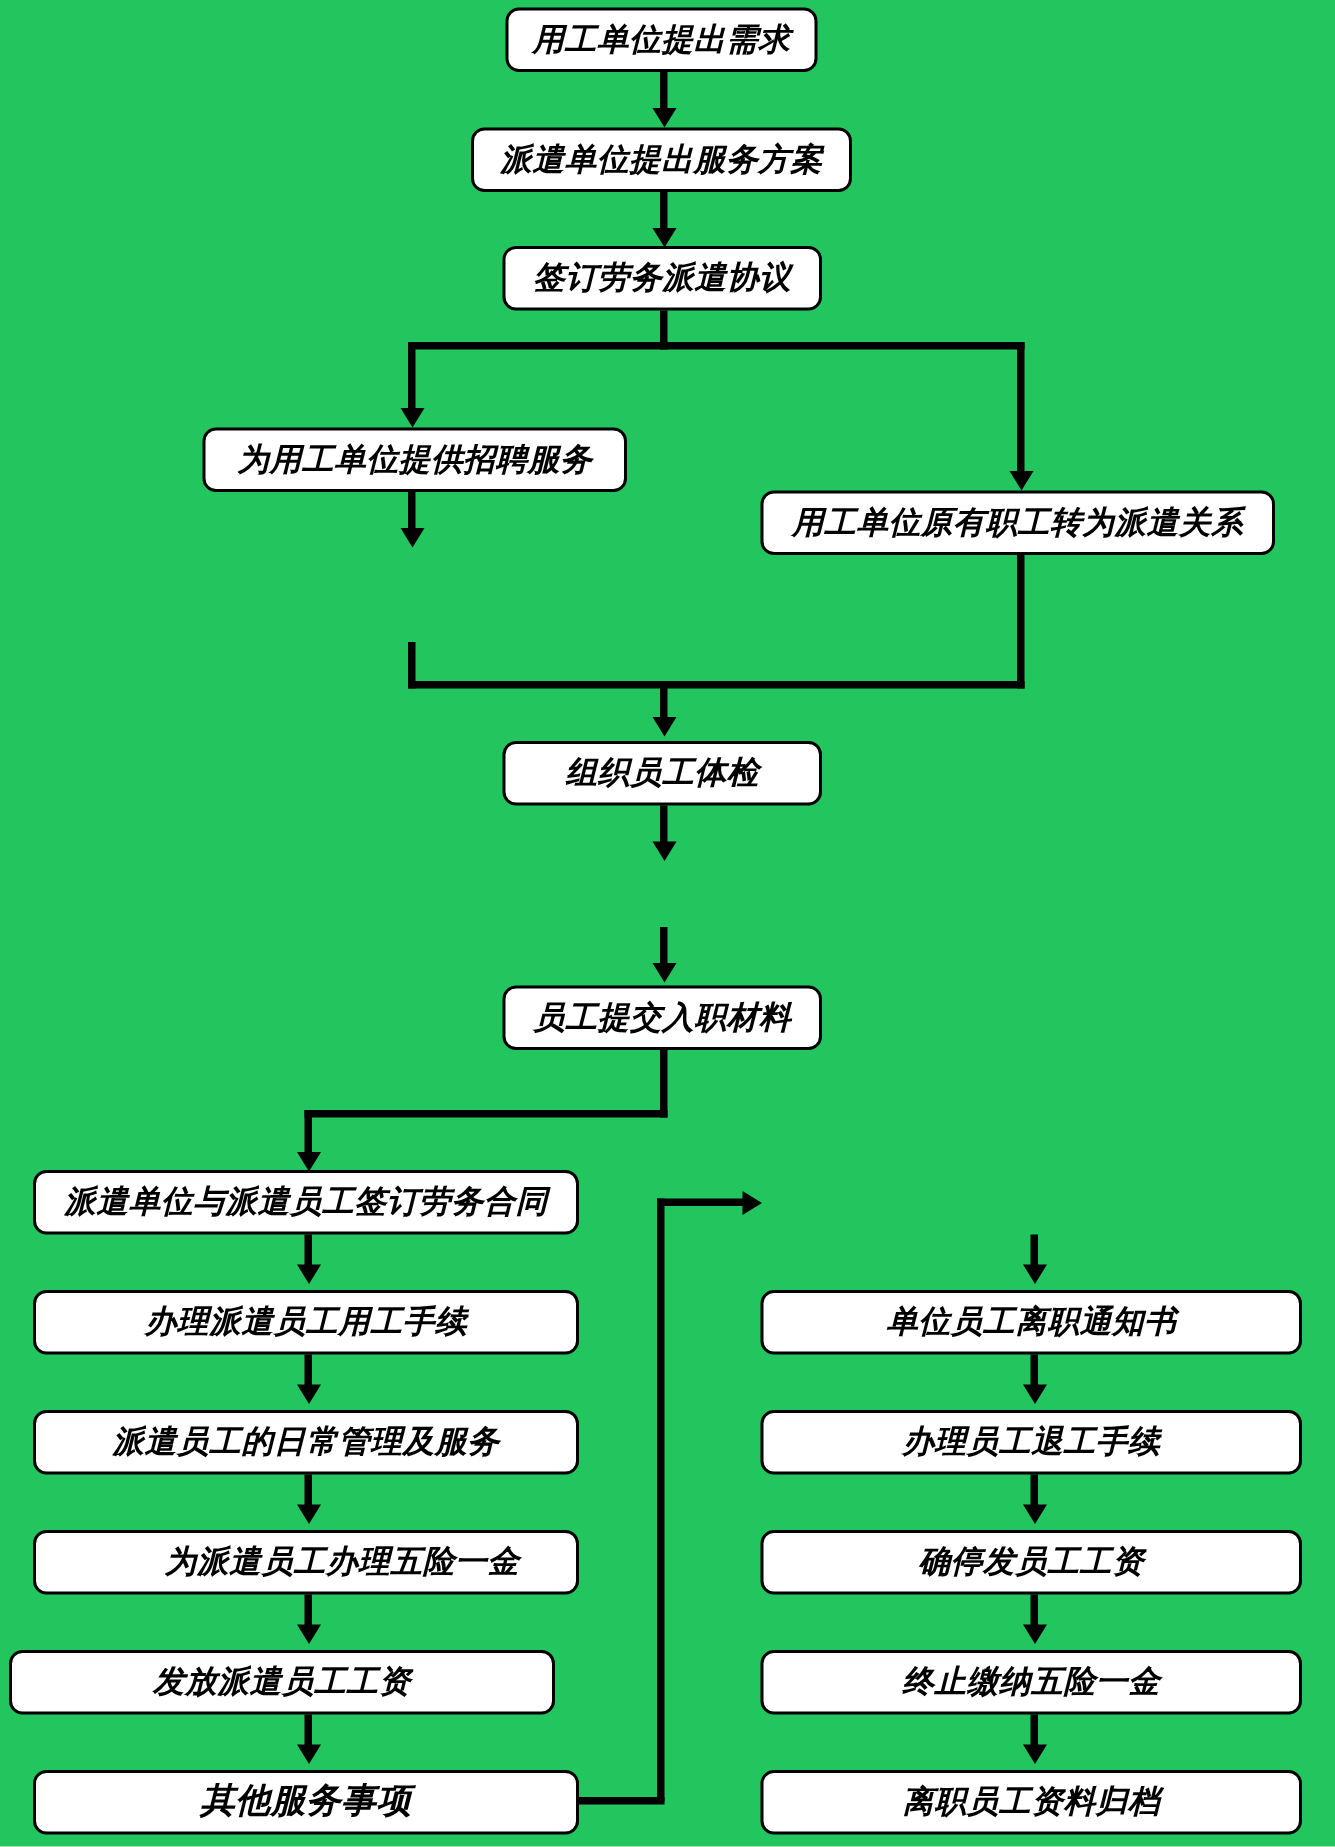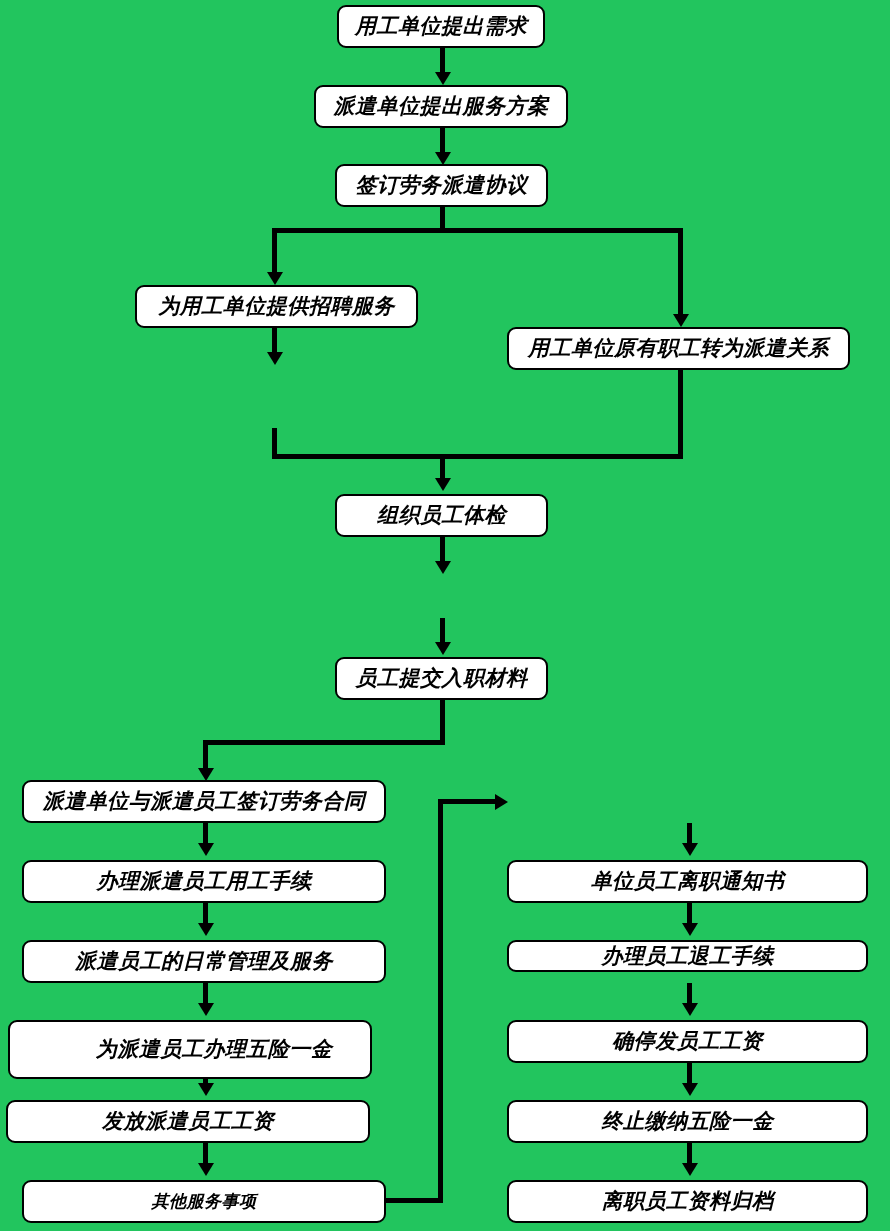--- a/index.html
+++ b/index.html
@@ -174,38 +174,38 @@
   </div>
 
   <div class="node" style="left:22px;top:860px;width:364px;height:43px;font-size:21px;">
     <span>办理派遣员工用工手续</span>
   </div>
 
   <div class="node" style="left:22px;top:940px;width:364px;height:43px;font-size:21px;">
     <span>派遣员工的日常管理及服务</span>
   </div>
 
-  <div class="node" style="left:8px;top:1020px;width:364px;height:59px;font-size:21px;padding-left:48px;">
+  <div class="node" style="left:22px;top:1020px;width:364px;height:43px;font-size:21px;padding-left:48px;">
     <span>为派遣员工办理五险一金</span>
   </div>
 
   <div class="node" style="left:6px;top:1100px;width:364px;height:43px;font-size:21px;">
     <span>发放派遣员工工资</span>
   </div>
 
-  <div class="node" style="left:22px;top:1180px;width:364px;height:43px;font-size:17px;">
+  <div class="node" style="left:22px;top:1180px;width:364px;height:43px;font-size:23px;">
     <span>其他服务事项</span>
   </div>
 
 
   <div class="node" style="left:507px;top:860px;width:361px;height:43px;font-size:21px;">
     <span>单位员工离职通知书</span>
   </div>
 
-  <div class="node" style="left:507px;top:940px;width:361px;height:32px;font-size:21px;">
+  <div class="node" style="left:507px;top:940px;width:361px;height:43px;font-size:21px;">
     <span>办理员工退工手续</span>
   </div>
 
   <div class="node" style="left:507px;top:1020px;width:361px;height:43px;font-size:21px;">
     <span>确停发员工工资</span>
   </div>
 
   <div class="node" style="left:507px;top:1100px;width:361px;height:43px;font-size:21px;">
     <span>终止缴纳五险一金</span>
   </div>

